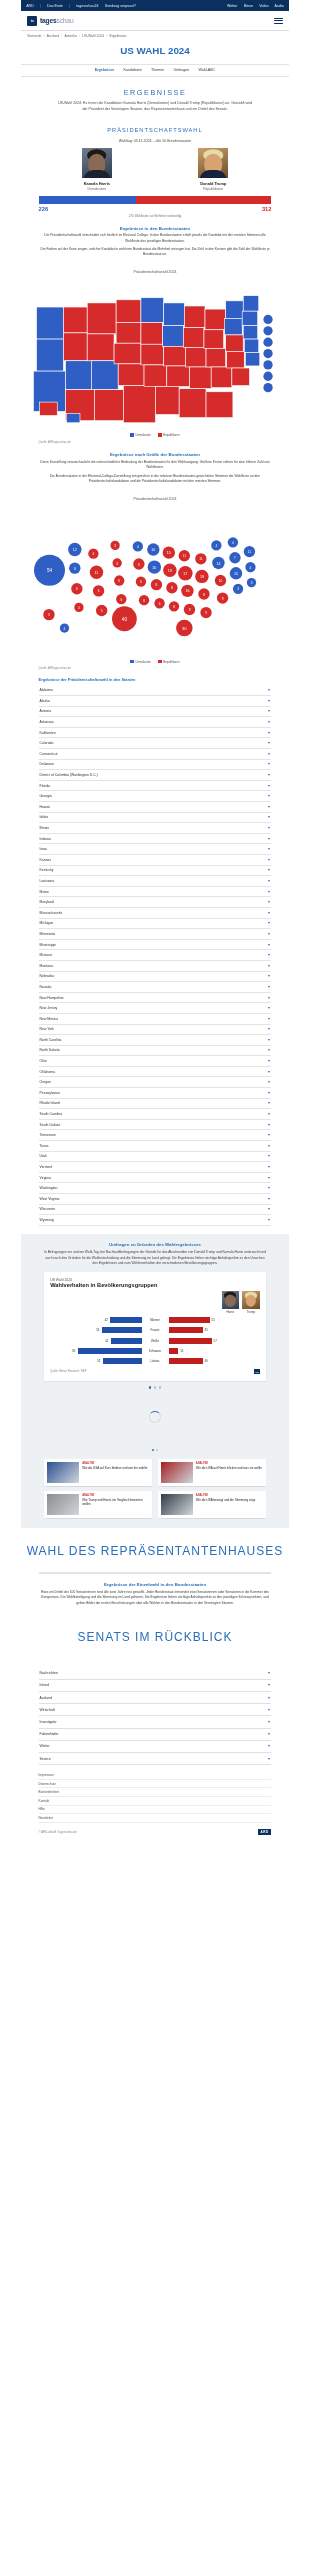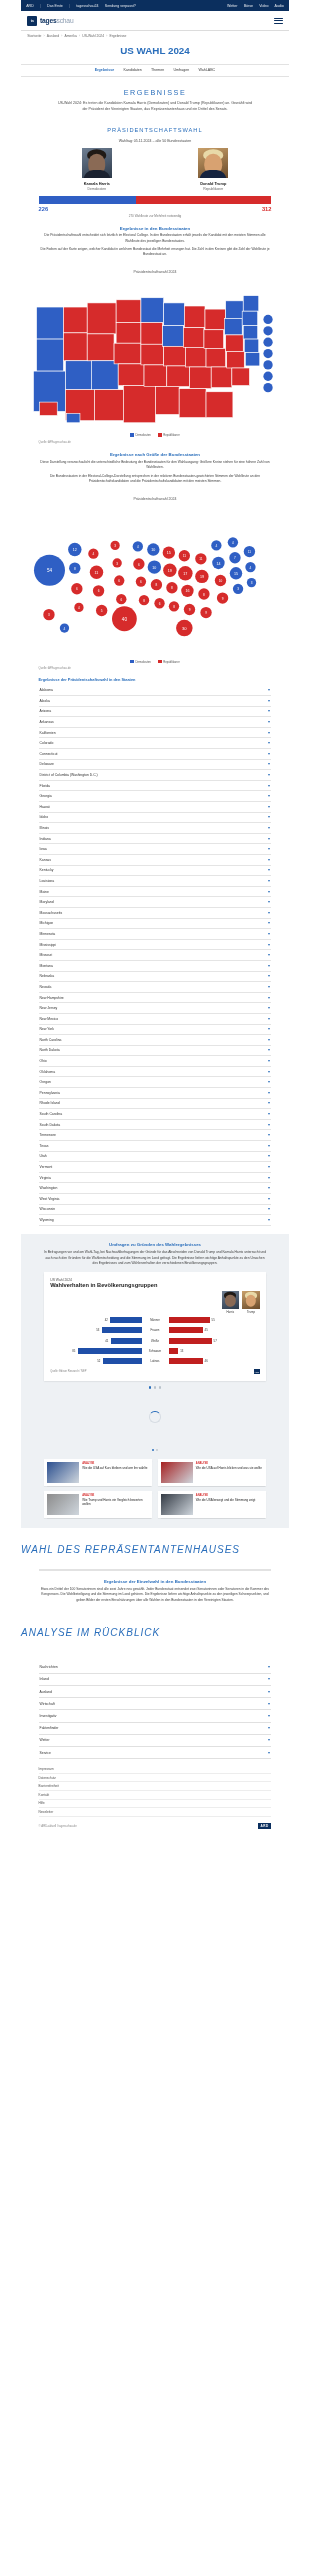--- a/index.html
+++ b/index.html
@@ -211,23 +211,22 @@
   
   .teasers { display:grid; grid-template-columns:1fr 1fr; gap:5.2px; width:222px; margin:7.2px auto 0; }
   .teaser { background:#fff; display:flex; gap:3.1px; padding:3.1px; box-shadow:0 0.5px 1px rgba(0,0,0,.1); }
   .teaser .thumb { width:32px; height:20.7px; flex:none; position:relative; overflow:hidden; }
   .teaser .tx { flex:1; }
   .teaser .cat { font-size:2.6px; color:#d62b2b; font-weight:bold; }
   .teaser .tt { font-size:3px; line-height:1.35; color:#1a1a1a; margin-top:1px; }
 
   
   .banner {
-    text-align:left; color:#2a6ebb; font-size:10px; letter-spacing:1px;
+    text-align:center; color:#2a6ebb; font-size:12px; letter-spacing:1px;
     padding:15.5px 0 14.5px;
-    font-style:italic;
   }
   .hr { height:0.5px; background:#e2e2e2; margin:0 17.6px; }
 
   
   .footer-acc { padding:9.3px 17.6px 0; }
   .footer-acc .fa {
     display:flex; justify-content:space-between; align-items:center;
     border-bottom:0.5px solid #e0e0e0; padding:3.6px 1px; font-size:3.4px; color:#333;
   }
   .footer-links { padding:6.2px 17.6px 0; }
@@ -892,21 +891,21 @@
 
   <div class="banner">WAHL DES REPRÄSENTANTENHAUSES</div>
   <div class="hr"></div>
   <div class="hr"></div>
 
   <div class="block" style="padding-top:9.3px">
     <h3>Ergebnisse der Einzelwahl in den Bundesstaaten</h3>
     <p>Etwa ein Drittel der 100 Senatorinnen sind alle zwei Jahre neu gewählt. Jeder Bundesstaat entsendet zwei Senatorinnen oder Senatoren in die Kammer des Kongresses. Die Wahlbeteiligung und die Stimmung im Land gehören. Die Ergebnisse liefern wichtige Anhaltspunkte zu den jeweiligen Schwerpunkten, und geben Bilder der ersten Einschätzungen über alle Wahlen in den Bundesstaaten in den Vereinigten Staaten.</p>
   </div>
 
-  <div class="banner">ANALYSE IM RÜCKBLICK</div>
+  <div class="banner">SENATS IM RÜCKBLICK</div>
 
   <div class="footer-acc" id="footer-acc">
       <div class="fa">
         <span>Nachrichten</span>
         <span class="chev" style="width: 0px; height: 0px; border-left: 1.6px solid transparent; border-right: 1.6px solid transparent; border-top: 2.1px solid rgb(42, 110, 187); display: inline-block;"></span>
       </div>
       <div class="fa">
         <span>Inland</span>
         <span class="chev" style="width: 0px; height: 0px; border-left: 1.6px solid transparent; border-right: 1.6px solid transparent; border-top: 2.1px solid rgb(42, 110, 187); display: inline-block;"></span>
       </div>

